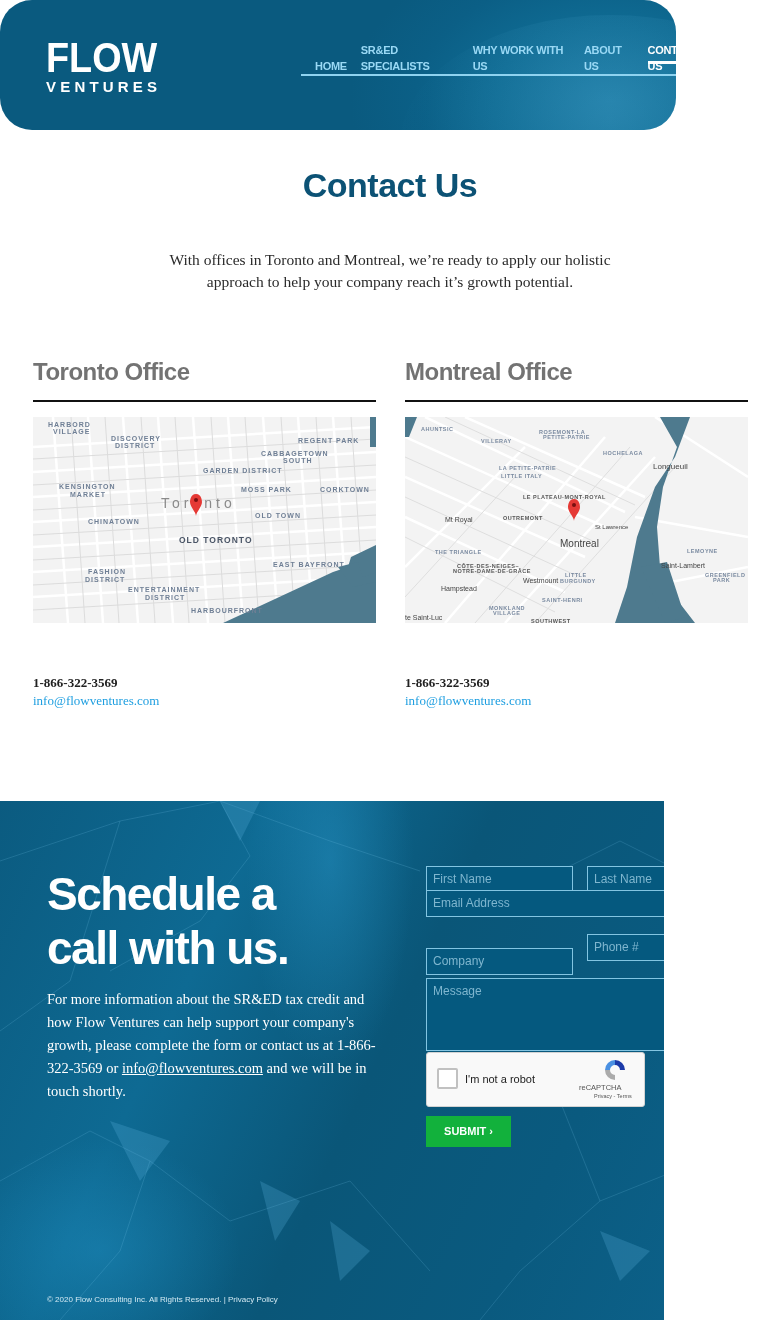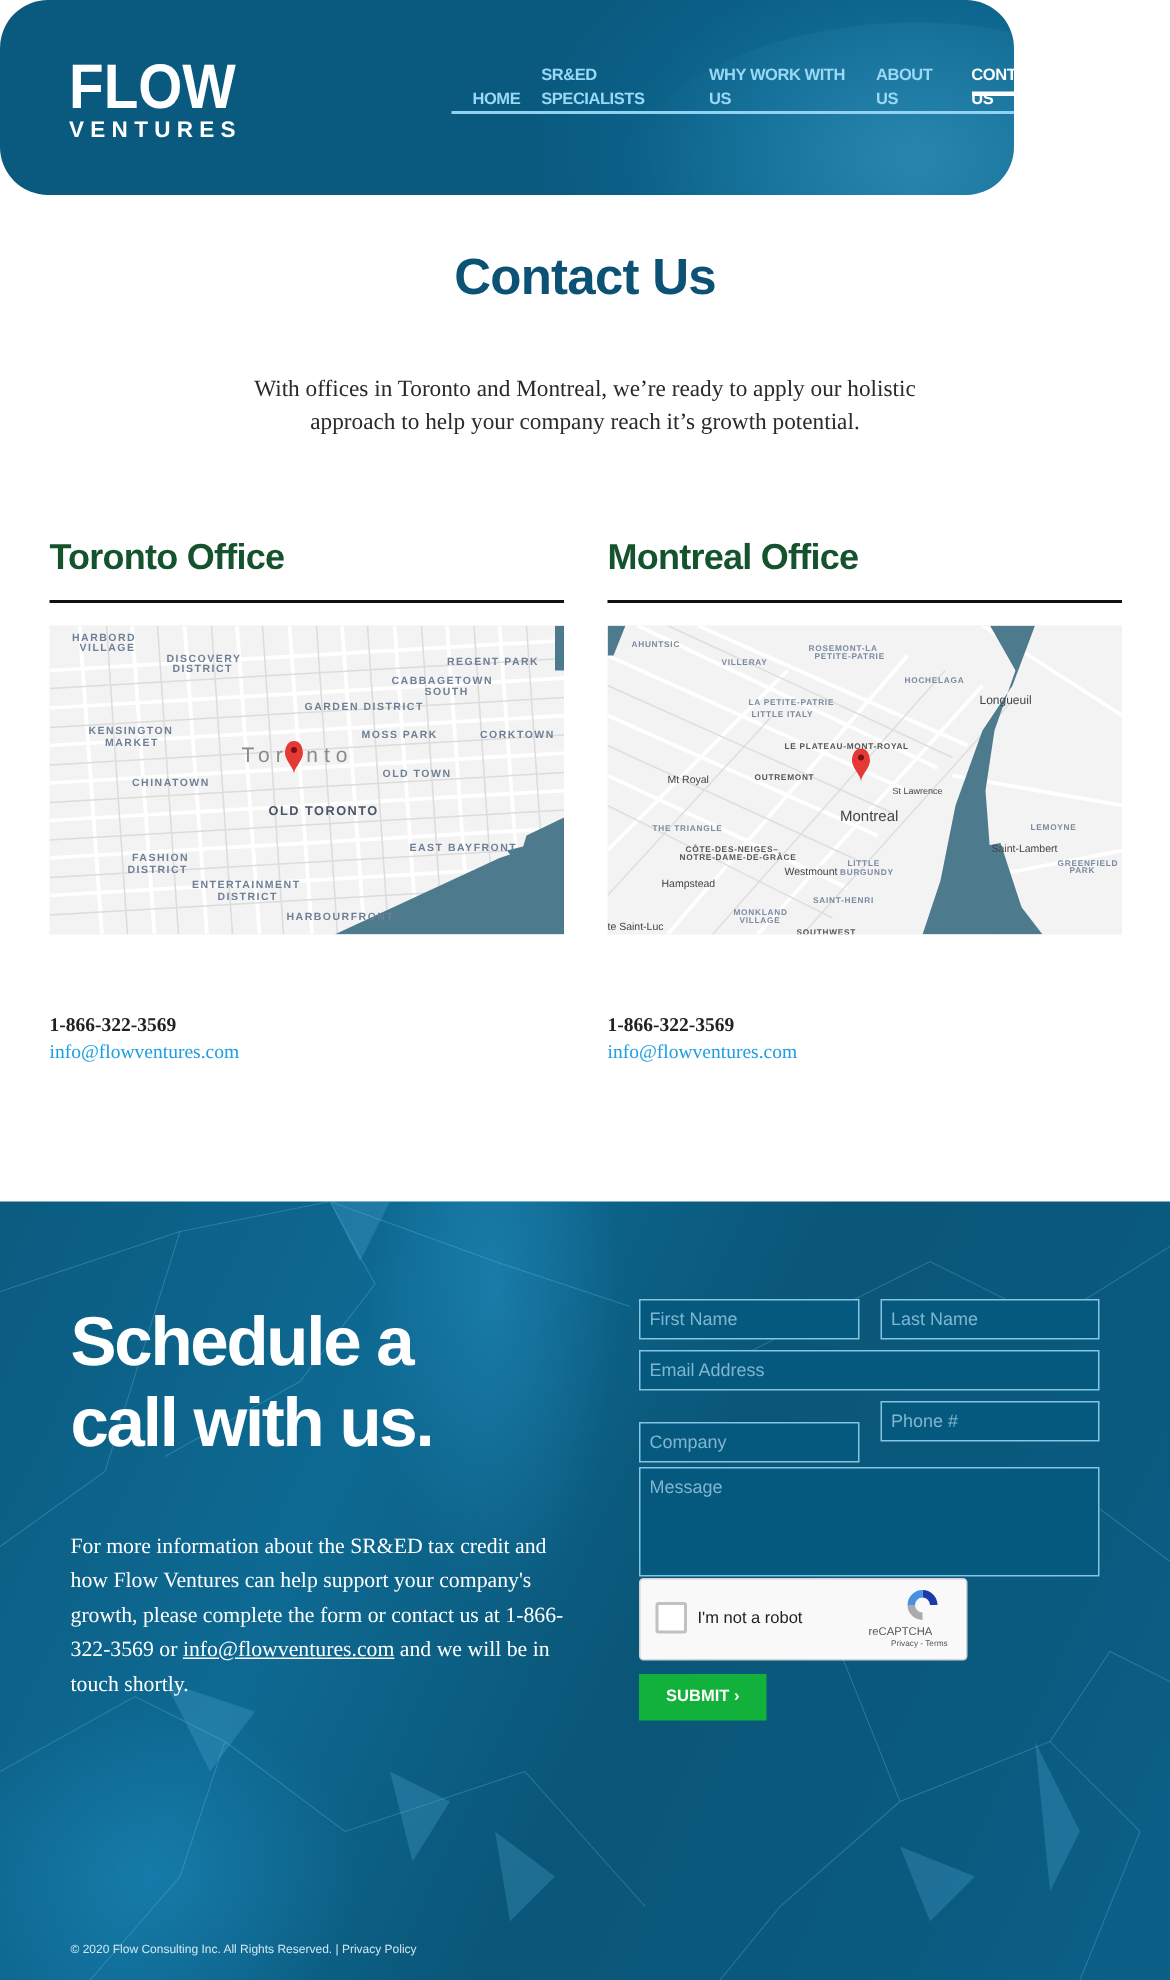--- a/index.html
+++ b/index.html
@@ -27,35 +27,35 @@
   .nav a.active::after { content: ""; position: absolute; left: 0; right: 0; top: 19px; height: 3px; background: #fff; }
   .nav .tw { width: 11px; height: 11px; background: #9ad9f5; border-radius: 2px; margin-top: 2px; position: relative; }
   .nav .tw::after { content: ""; position: absolute; left: 3px; top: 3px; width: 5px; height: 4px; background: #0b5f86; border-radius: 2px 2px 3px 1px; }
 
   
   .title { position: absolute; top: 166px; left: 0; width: 780px; text-align: center; font-family: "Liberation Sans", sans-serif; font-weight: bold; font-size: 34px; color: #0c5275; letter-spacing: -0.5px; }
   .intro { position: absolute; top: 249px; left: 150px; width: 480px; text-align: center; font-size: 15.5px; line-height: 22px; color: #2a2a2a; }
 
   .office { position: absolute; top: 357px; width: 343px; }
   .office.t { left: 33px; } .office.m { left: 405px; }
-  .office h2 { font-family: "Liberation Sans", sans-serif; font-weight: bold; font-size: 24px; color: #14532d; letter-spacing: -0.5px; line-height: 30px; height: 45px; border-bottom: 2px solid #111; }
+  .office h2 { font-family: "Liberation Sans", sans-serif; font-weight: bold; font-size: 24px; color: #737373; letter-spacing: -0.5px; line-height: 30px; height: 45px; border-bottom: 2px solid #111; }
   .map { margin-top: 15px; width: 343px; height: 206px; background: #f2f2f2; position: relative; overflow: hidden; }
   .map svg { position: absolute; left: 0; top: 0; }
   .office .phone { position: absolute; top: 318px; font-size: 13px; color: #222; font-weight: bold; }
   .office .email { position: absolute; top: 336px; font-size: 13px; color: #1d9ee0; text-decoration: none; }
 
   
-  .sched { position: absolute; left: 0; top: 801px; width: 780px; height: 519px; overflow: hidden;
+  .sched { position: absolute; left: 0; top: 801px; width: 664px; height: 519px; overflow: hidden;
     background: linear-gradient(115deg, #0b5b80 0%, #0e6a93 30%, #0a5678 55%, #0a5a7f 80%, #0c6088 100%); }
   .sched .glow { position: absolute; left: 0; top: 0; width: 780px; height: 519px;
     background: radial-gradient(ellipse 120px 300px at 330px 60px, rgba(40,150,200,0.45), rgba(0,0,0,0) 70%),
                 radial-gradient(ellipse 200px 160px at 100px 450px, rgba(30,140,190,0.5), rgba(0,0,0,0) 70%); }
   .sched .net { position: absolute; left: 0; top: 0; }
   .sched h3 { position: absolute; left: 47px; top: 66px; color: #fff; font-family: "Liberation Sans", sans-serif; font-weight: bold; font-size: 46px; line-height: 54px; letter-spacing: -1.5px; }
-  .sched p { position: absolute; left: 47px; top: 187px; width: 330px; color: #fff; font-size: 14.5px; line-height: 23px; margin-top: 32px; }
+  .sched p { position: absolute; left: 47px; top: 187px; width: 330px; color: #fff; font-size: 14.5px; line-height: 23px; }
   .sched p a { color: #fff; text-decoration: underline; }
 
   .field { position: absolute; border: 1px solid #83c5e2; background: #05597f; color: #7fb6cf; font-family: "Liberation Sans", sans-serif; font-size: 12px; padding: 6px; height: 27px; line-height: 13px; }
   .captcha { position: absolute; left: 426px; top: 251px; width: 219px; height: 55px; background: #f9f9f9; border: 1px solid #d3d3d3; border-radius: 3px; font-family: "Liberation Sans", sans-serif; }
   .captcha .box { position: absolute; left: 10px; top: 15px; width: 21px; height: 21px; border: 2px solid #c1c1c1; border-radius: 2px; background: #fff; }
   .captcha .lbl { position: absolute; left: 38px; top: 20px; font-size: 11px; color: #222; }
   .captcha .logo2 { position: absolute; left: 176px; top: 5px; width: 24px; height: 24px; }
   .captcha .rc { position: absolute; left: 152px; top: 30px; font-size: 7.5px; color: #555; }
   .captcha .pt { position: absolute; left: 167px; top: 40px; font-size: 5.5px; color: #555; }
   .submit { position: absolute; left: 426px; top: 315px; width: 85px; height: 31px; background: #12b13c; color: #fff; font-family: "Liberation Sans", sans-serif; font-weight: bold; font-size: 11px; text-align: center; line-height: 31px; border: none; }
@@ -262,21 +262,21 @@
 
   <h3>
     <span>Schedule a</span><br>
     <span>call with us.</span>
   </h3>
   <p><span>For more information about the SR&amp;ED tax credit and how Flow Ventures can help support your company's growth, please complete the form or contact us at 1-866-322-3569 or </span><a>info@flowventures.com</a><span> and we will be in touch shortly.</span></p>
 
   <form>
     <div class="field" style="left:426px; top:65px; width:147px;">First Name</div>
     <div class="field" style="left:587px; top:65px; width:146px;">Last Name</div>
-    <div class="field" style="left:426px; top:99px; width:307px;">Email Address</div>
+    <div class="field" style="left:426px; top:89px; width:307px;">Email Address</div>
     <div class="field" style="left:426px; top:133px; width:147px;margin-top:14px;">Company</div>
     <div class="field" style="left:587px; top:133px; width:146px;">Phone #</div>
     <div class="field" style="left:426px; top:177px; width:307px; height:73px;">Message</div>
 
     <div class="captcha">
       <div class="box"></div>
       <div class="lbl">I'm not a robot</div>
       <svg class="logo2" viewBox="0 0 24 24">
         <path d="M12 2 A10 10 0 0 1 22 12 L17 12 A5 5 0 0 0 12 7 Z" fill="#1c3aa9"></path>
         <path d="M12 2 A10 10 0 0 0 2 12 L7 12 A5 5 0 0 1 12 7 Z" fill="#4a90e2"></path>

